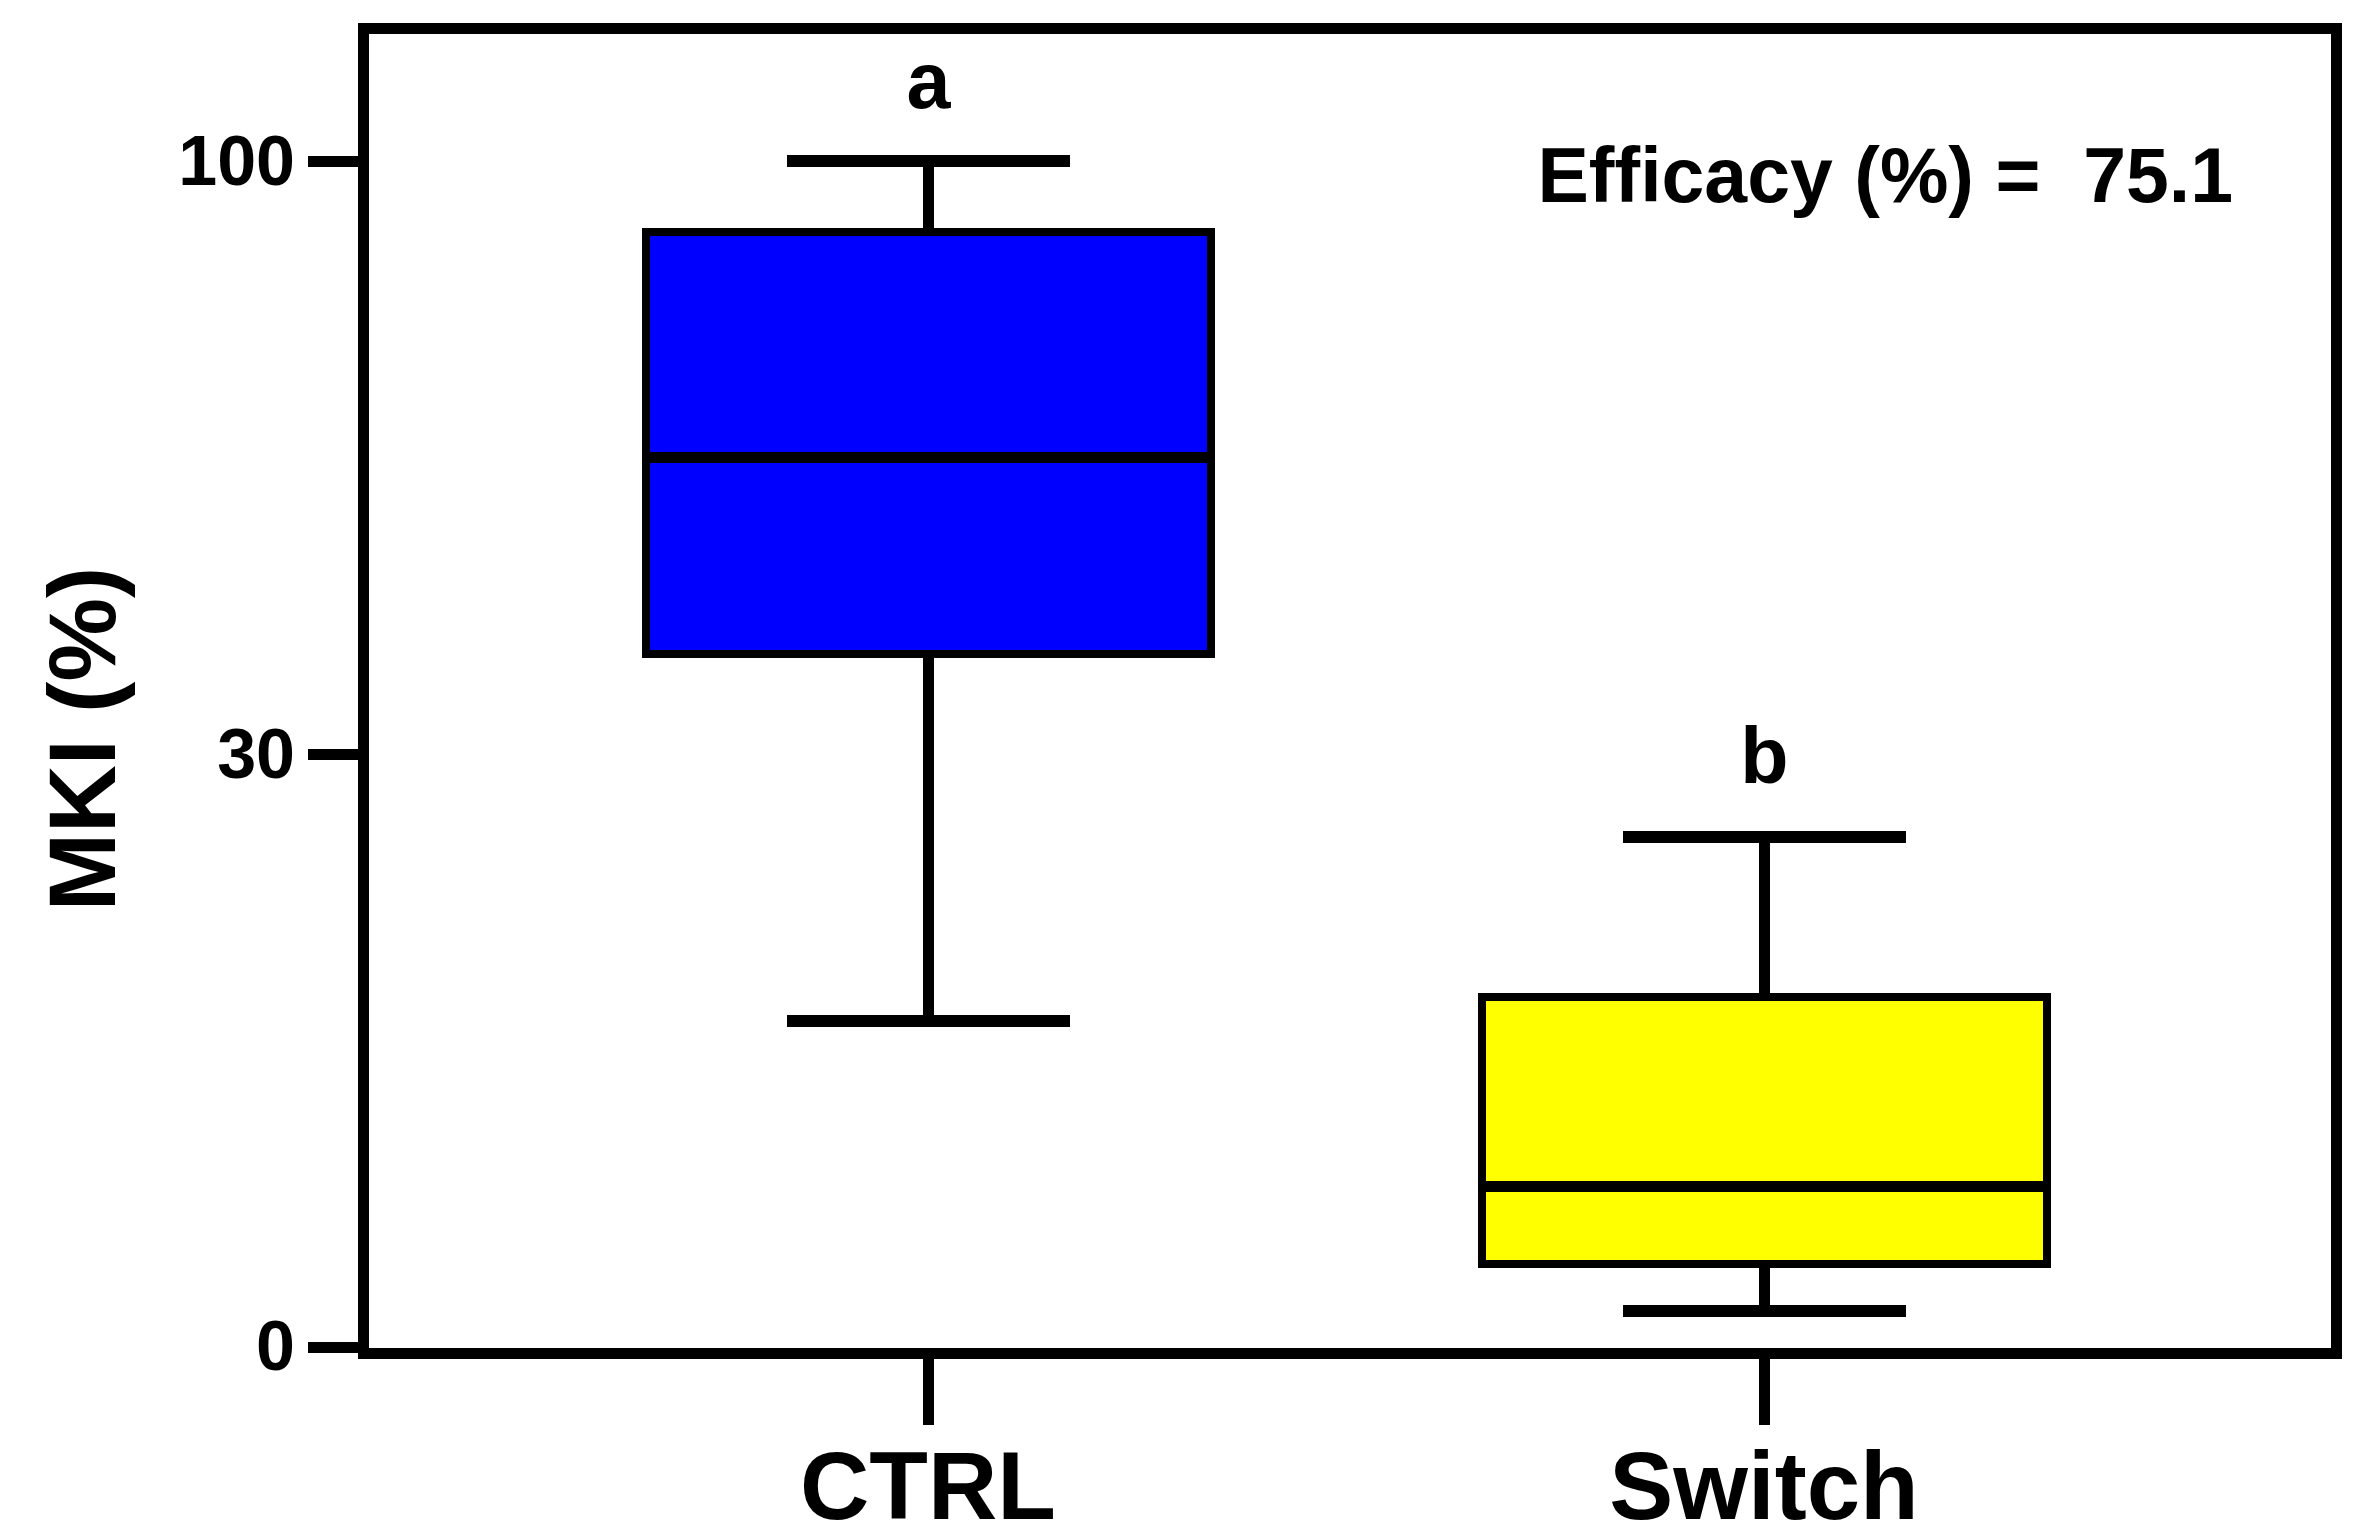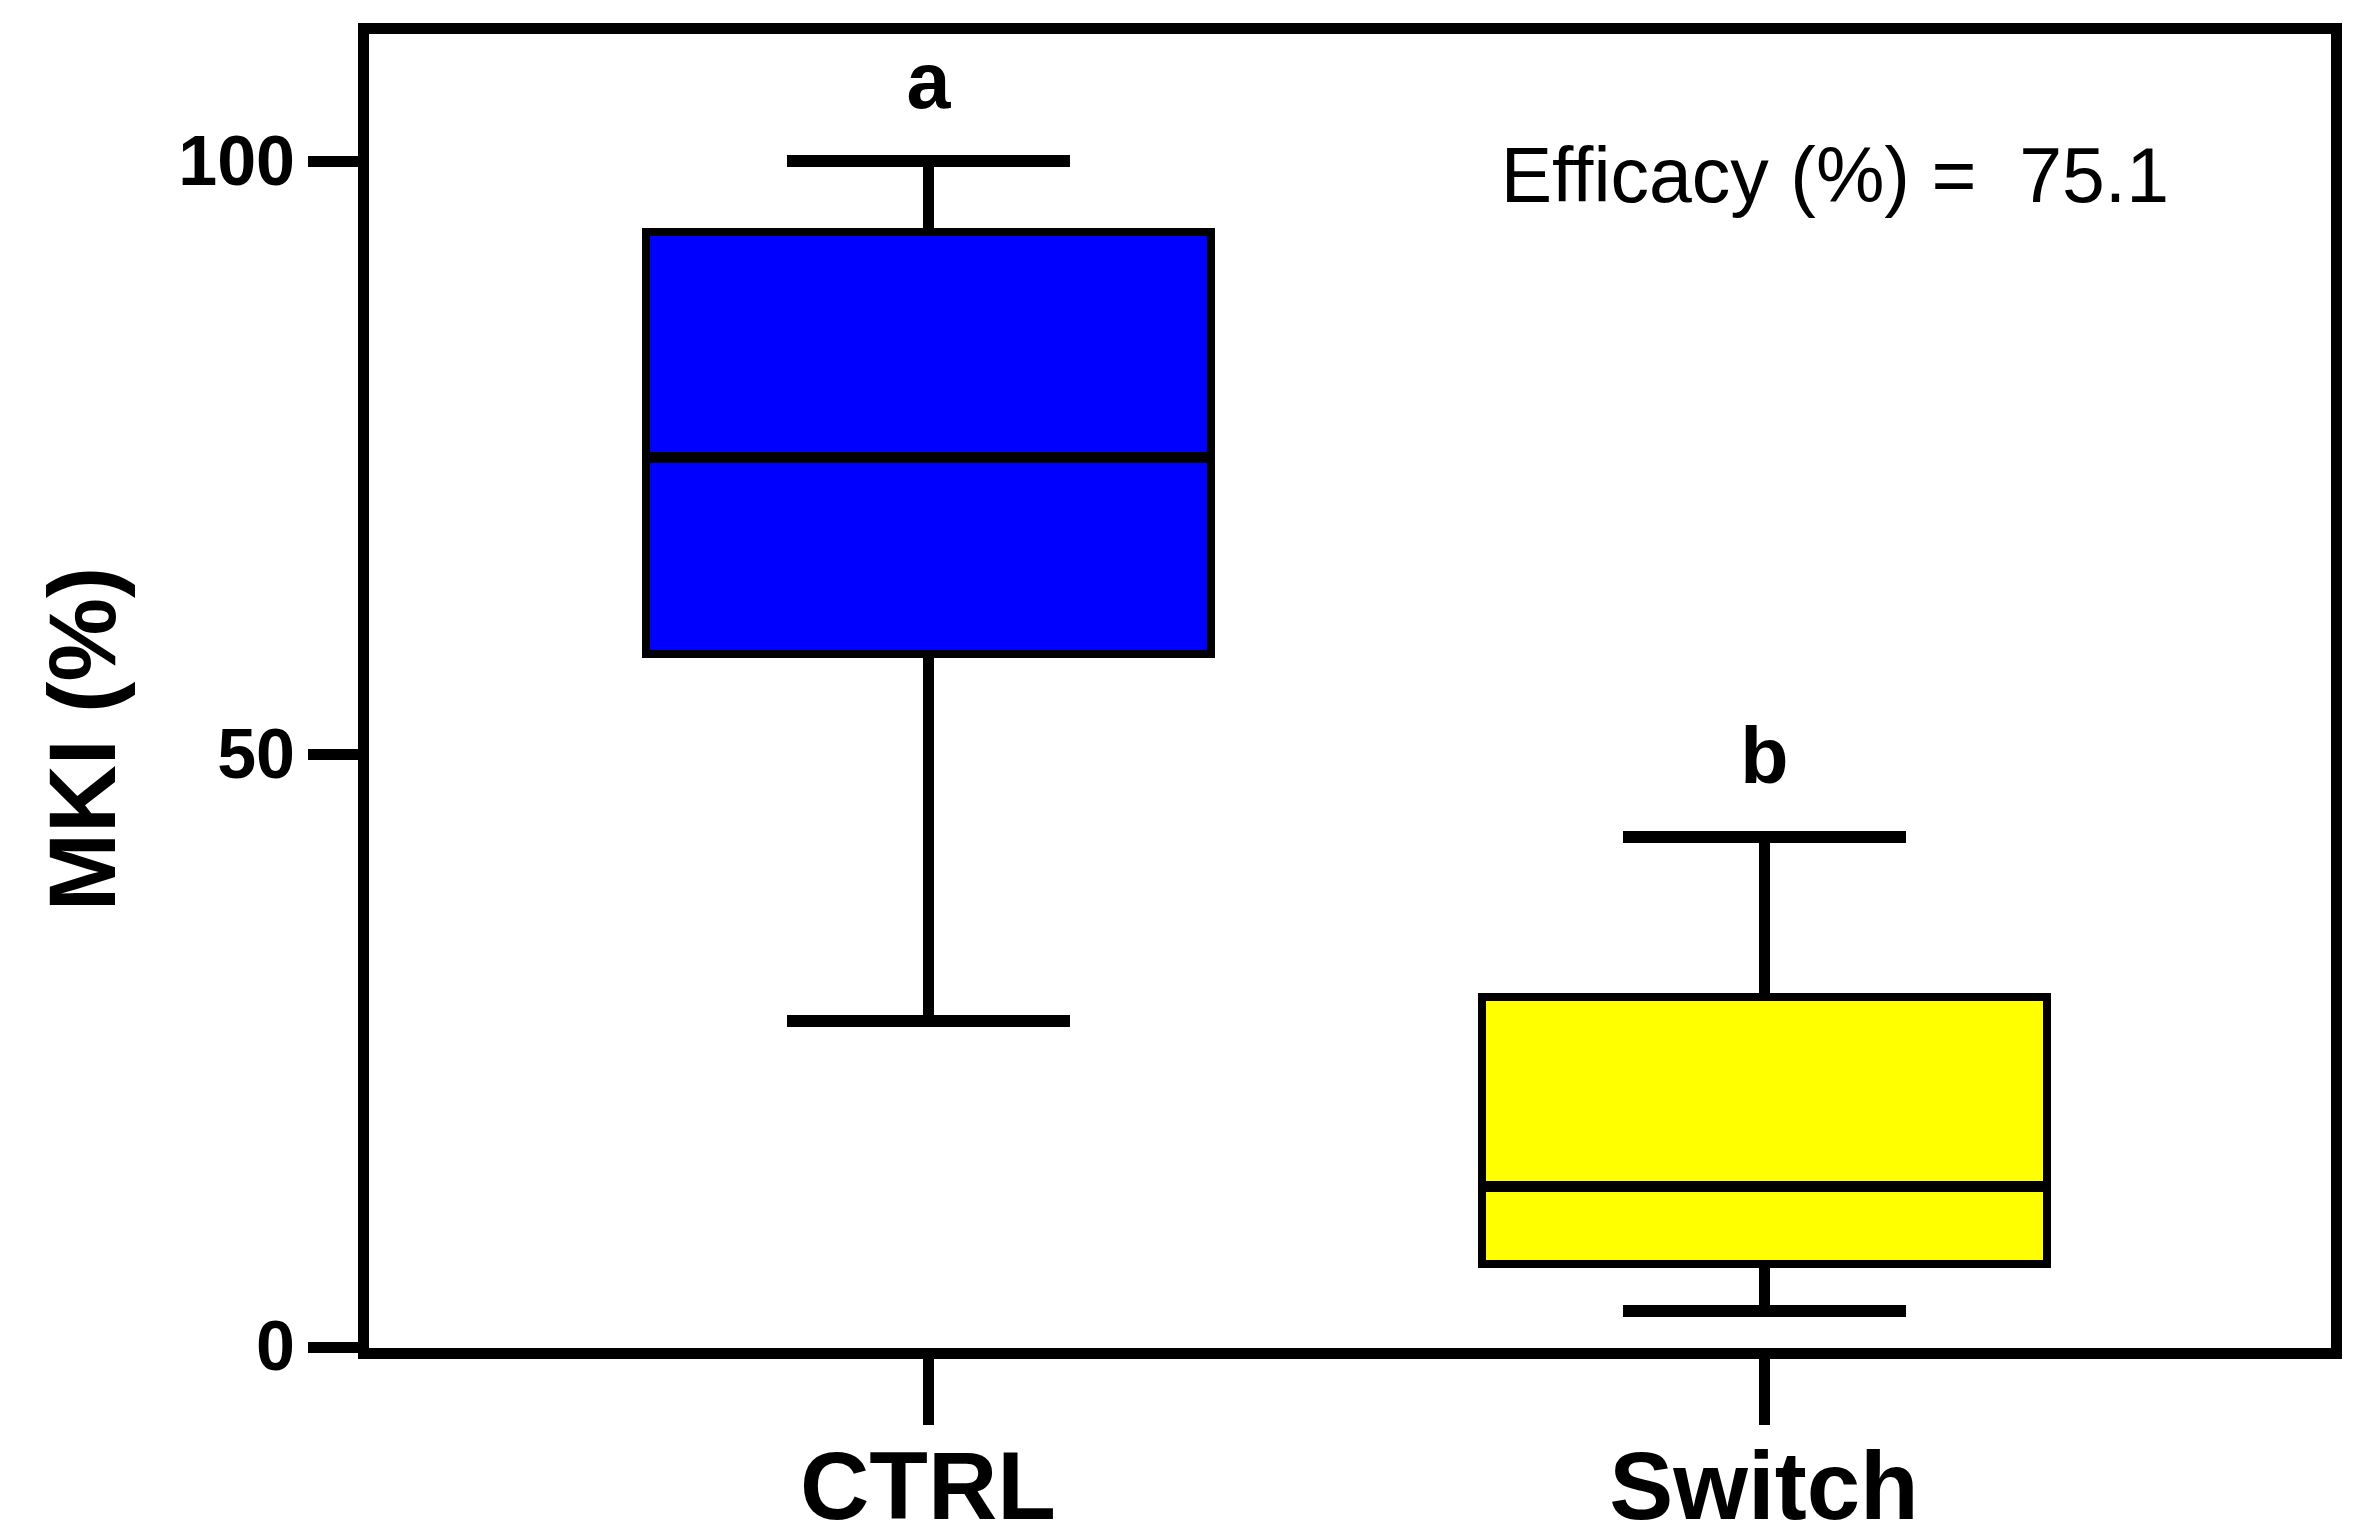--- a/index.html
+++ b/index.html
@@ -41,28 +41,28 @@
     height: 118px;
     line-height: 118px;
     text-align: center;
     font-size: 94px;
     font-weight: bold;
     transform: rotate(-90deg);
     white-space: pre;
   }
   #efficacy-annotation {
     position: absolute;
-    left: 1208px;
+    left: 1272px;
     top: 124px;
     width: 961px;
     height: 103px;
     line-height: 103px;
     text-align: right;
     font-size: 77px;
-    font-weight: normal;
+    font-weight: bold;
     white-space: pre;
   }
   .y-tick-label {
     position: absolute;
     text-align: right;
     font-size: 70px;
     font-weight: bold;
     height: 105px;
     line-height: 105px;
     width: 227px;
@@ -97,21 +97,21 @@
 </style>
 </head>
 <body>
 
 <div id="figure">
   <div id="plot-frame"></div>
   <div id="chart-layer">
       <div class="ink" style="left: 308px; top: 1342px; width: 50px; height: 11.4px;"></div>
       <div class="y-tick-label" style="left: 68px; top: 1294px;">0</div>
       <div class="ink" style="left: 308px; top: 749px; width: 50px; height: 11.4px;"></div>
-      <div class="y-tick-label" style="left: 68px; top: 702px;">50</div>
+      <div class="y-tick-label" style="left: 68px; top: 702px;">30</div>
       <div class="ink" style="left: 308px; top: 156px; width: 50px; height: 11.4px;"></div>
       <div class="y-tick-label" style="left: 68px; top: 109px;">100</div>
       <div class="ink" style="left: 923px; top: 162px; width: 11.4px; height: 71px;"></div>
       <div class="ink" style="left: 923px; top: 653px; width: 11.4px; height: 368px;"></div>
       <div class="ink" style="left: 787px; top: 155px; width: 283px; height: 12.2px;"></div>
       <div class="ink" style="left: 787px; top: 1015px; width: 283px; height: 12.2px;"></div>
       <div class="box-rect" style="left: 642px; top: 228px; width: 573px; height: 430px; background: rgb(0, 0, 255);"></div>
       <div class="ink" style="left: 646px; top: 452px; width: 564px; height: 11.4px;"></div>
       <div class="sig-letter" style="left: 841px; top: 31px;">a</div>
       <div class="ink" style="left: 923px; top: 1359px; width: 11.4px; height: 66px;"></div>

